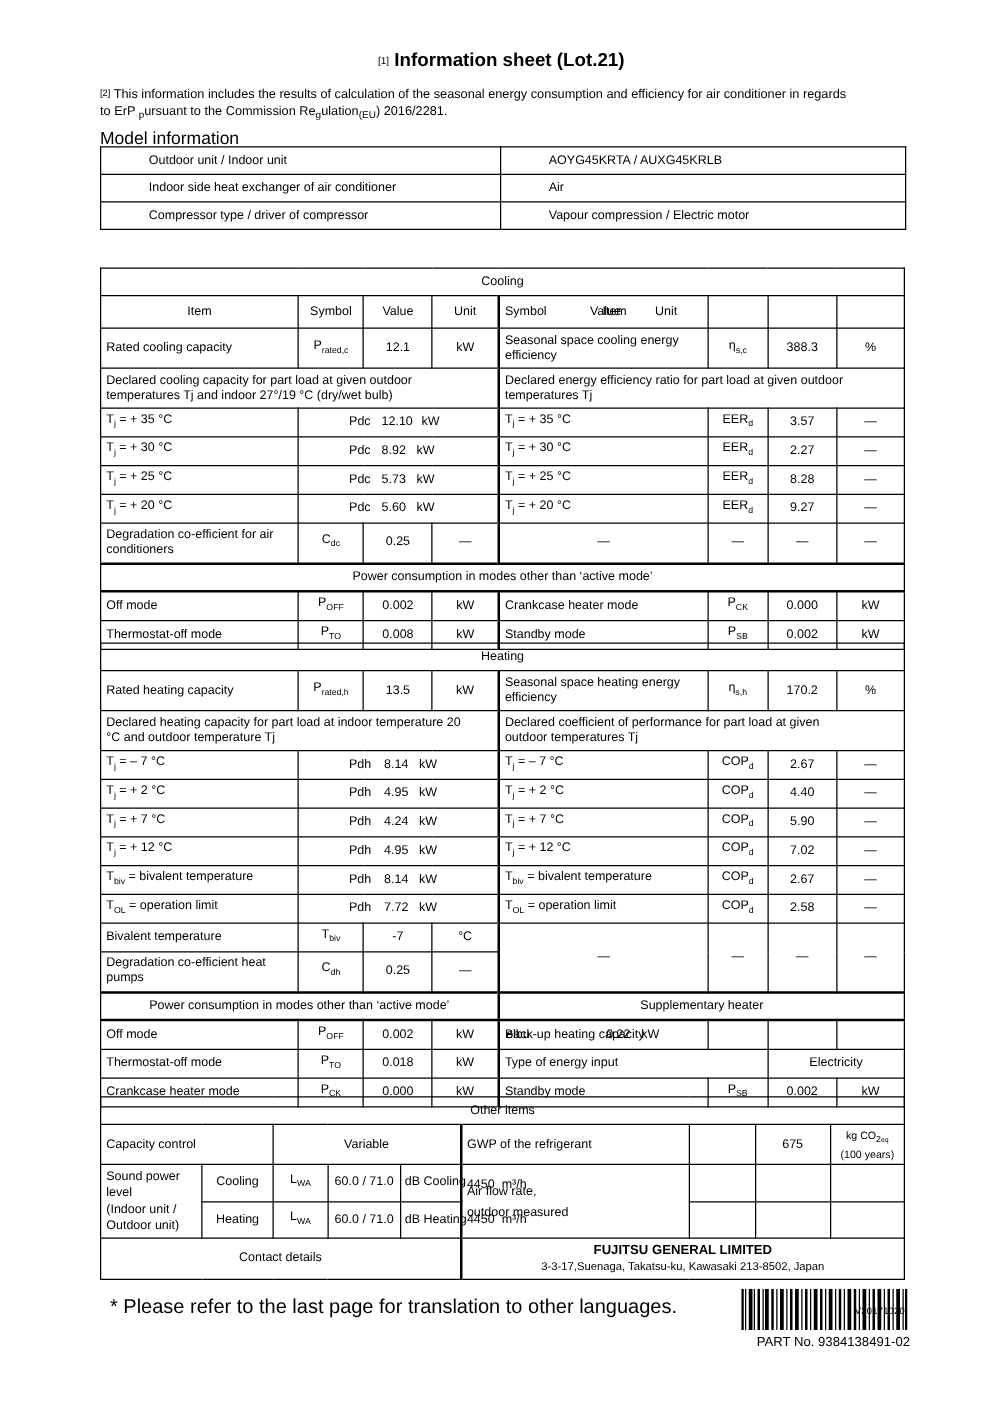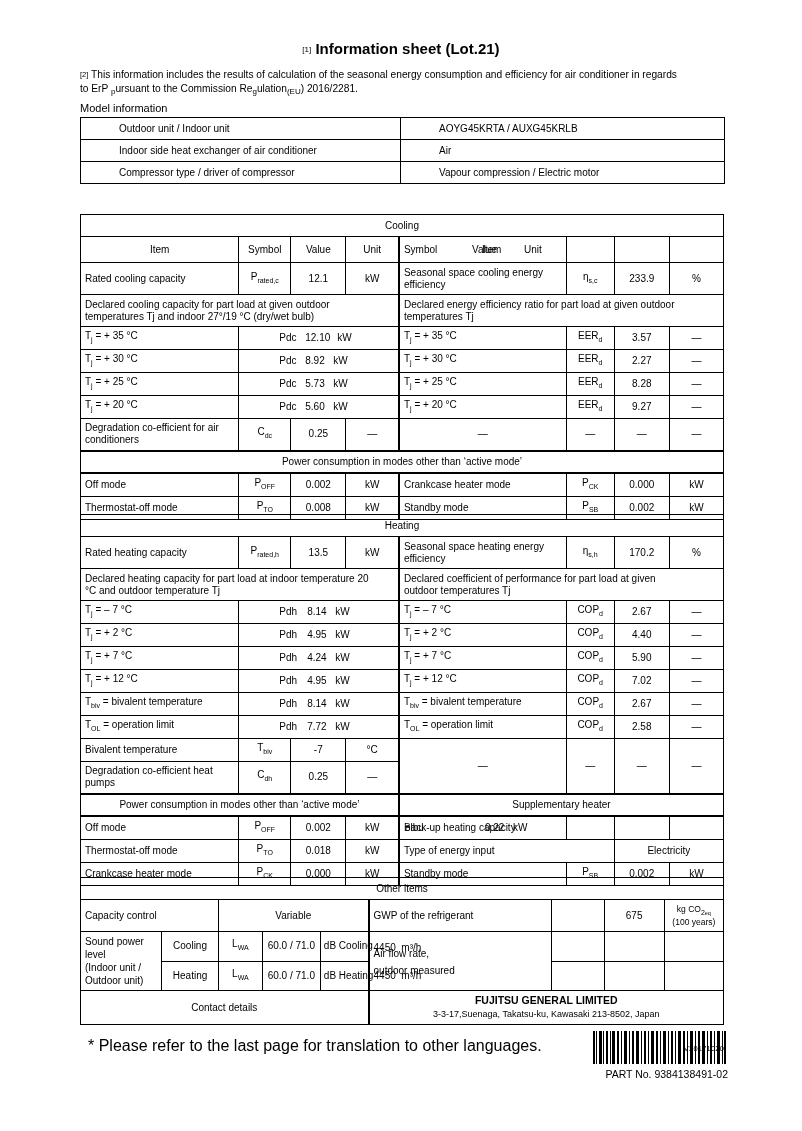--- a/index.html
+++ b/index.html
@@ -24,21 +24,21 @@
 
   .intro {
     position:absolute; left:80px; top:68px; width:644px;
     font-size:10.2px; line-height:13.5px;
   }
   .intro .note { font-size:7.5px; vertical-align:1px; }
   .intro .sub { font-size:8px; vertical-align:-2px; }
 
   .modelinfo-label {
     position:absolute; left:80px; top:102px;
-    font-size:11px;
+    font-size:14px;
   }
 
   
   table.t {
     position:absolute;
     border-collapse: collapse;
     table-layout: fixed;
     font-size:10px;
   }
   table.t td {
@@ -168,21 +168,21 @@
         <td></td>
       </tr>
 
       <tr>
         <td>Rated cooling capacity</td>
         <td class="ctr"><span>P</span><sub>rated,c</sub></td>
         <td class="ctr">12.1</td>
         <td class="ctr">kW</td>
         <td class="thickL" style="height:32px">Seasonal space cooling energy efficiency</td>
         <td class="ctr"><span>η</span><sub>s,c</sub></td>
-        <td class="ctr">233.9</td>
+        <td class="ctr">388.3</td>
         <td class="ctr">%</td>
       </tr>
 
       <tr>
         <td colspan="4" style="height:32px">
           <span>Declared cooling capacity for part load at given outdoor</span><br>
           <span>temperatures Tj and indoor 27</span><span>°</span><span>/19 °C (dry/wet bulb)</span>
         </td>
         <td colspan="4" class="thickL">
           <span>Declared energy efficiency ratio for part load at given outdoor</span><br>

